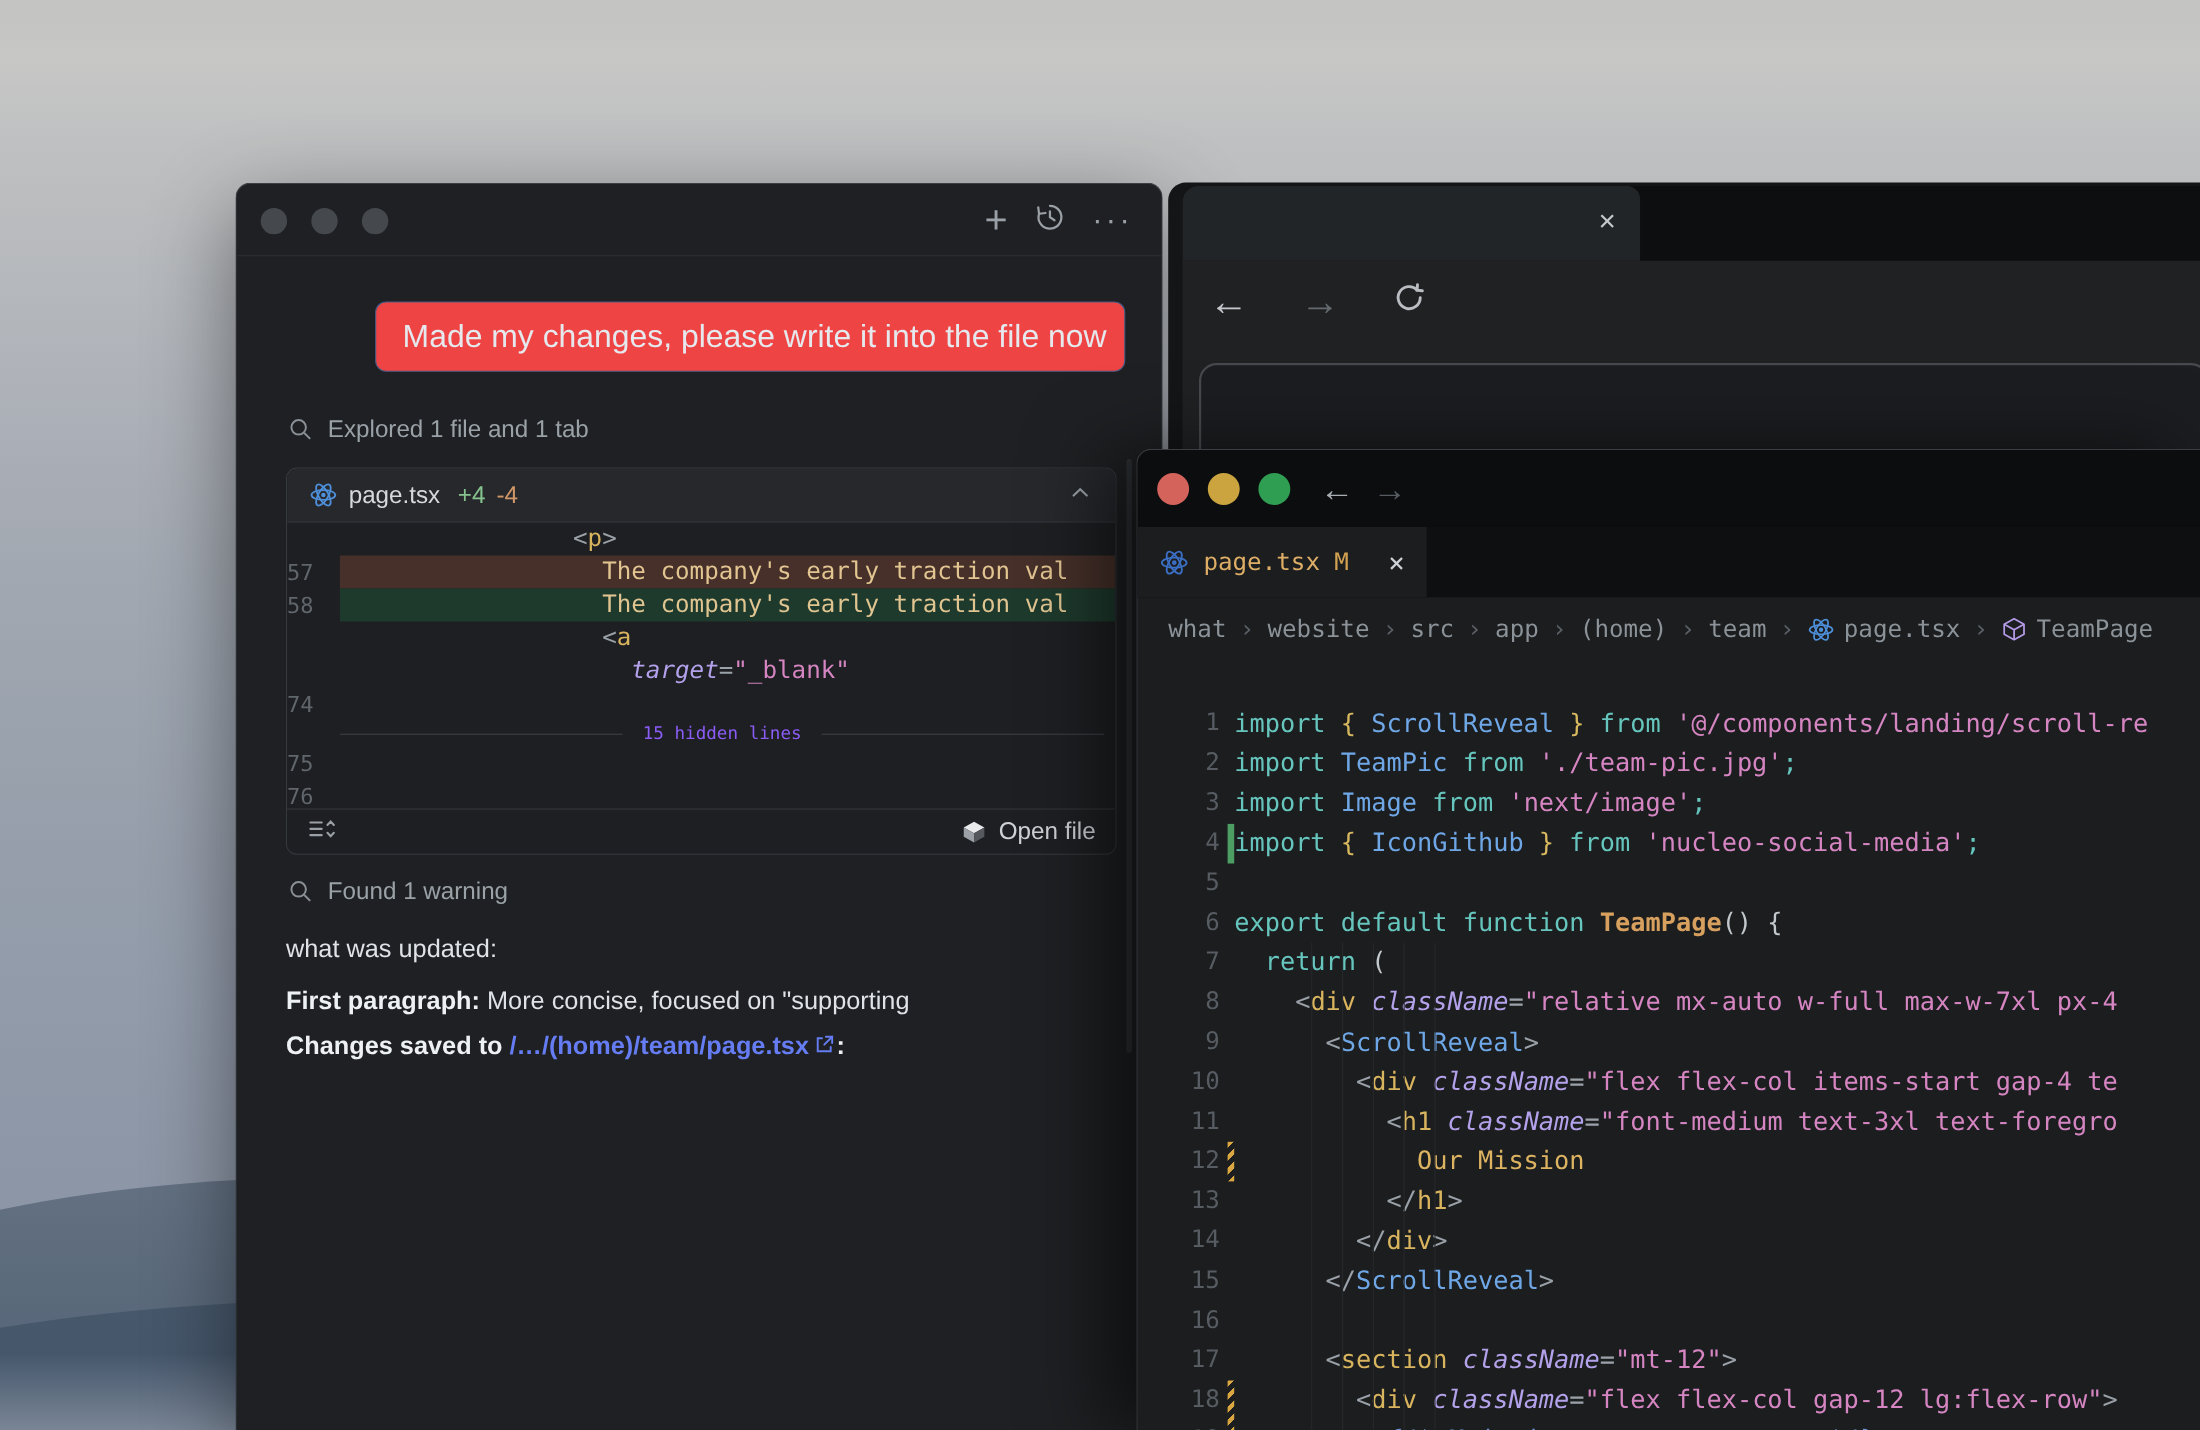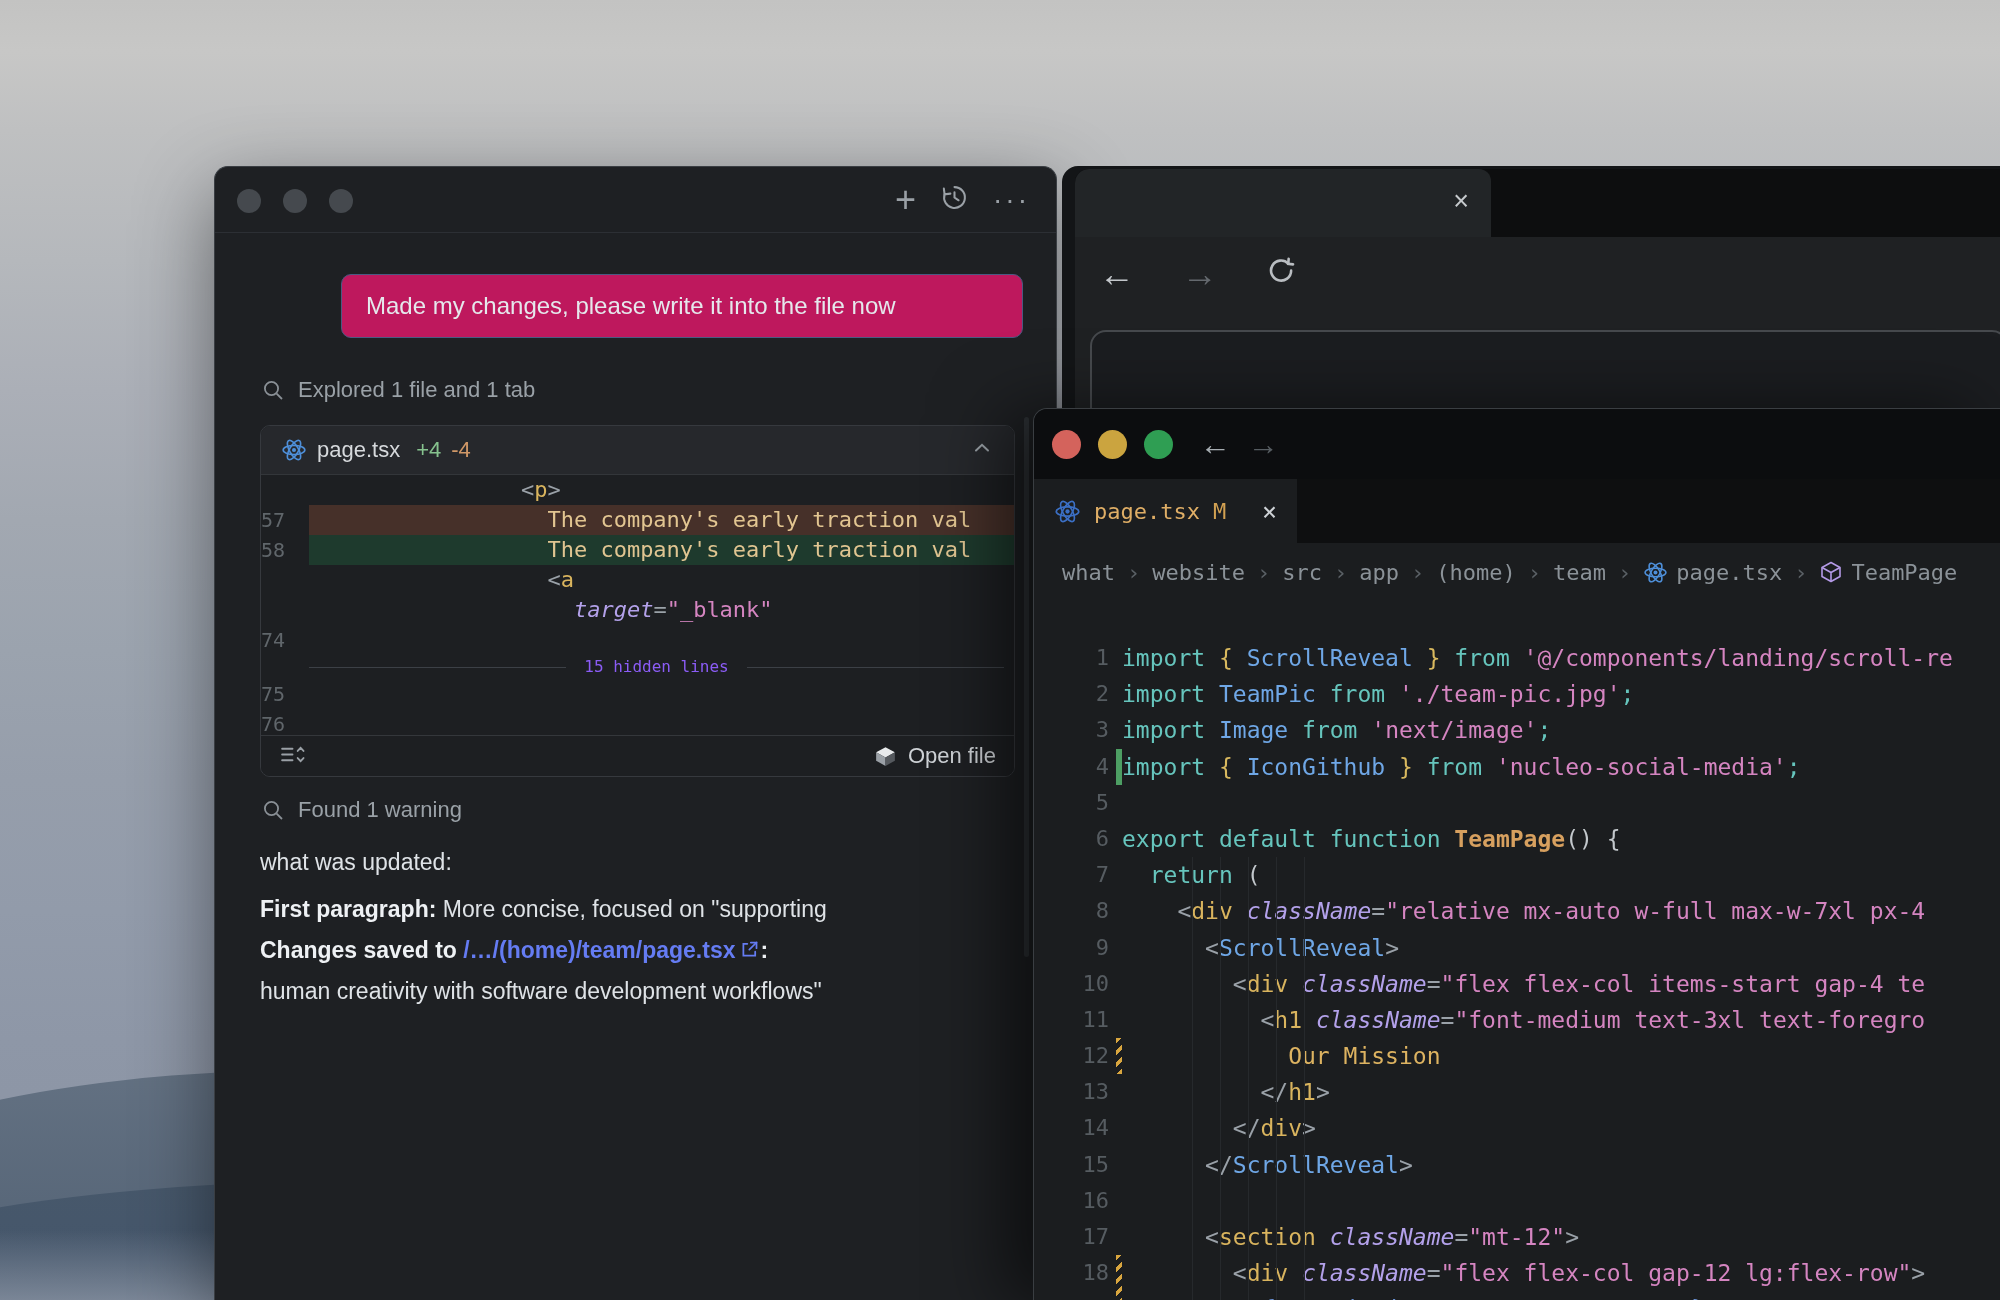--- a/index.html
+++ b/index.html
@@ -24,23 +24,23 @@
   }
   .chat-titlebar{height:65px;border-bottom:1px solid #2c2f34;position:relative;}
   .traffic{position:absolute;left:22px;top:22px;display:flex;gap:22px;}
   .traffic .dot{width:24px;height:24px;border-radius:50%;background:#45494e;}
   .chat-actions{position:absolute;right:26px;top:0;height:65px;display:flex;align-items:center;gap:24px;color:#9aa0a6;}
   .plus-glyph{font-size:36px;font-weight:300;line-height:1;}
   .dots-glyph{font-size:28px;letter-spacing:3px;line-height:1;}
 
   .bubble{
     position:absolute;left:126px;top:107px;width:682px;height:64px;
-    background:#be185d;border:1px solid #4a5a82;border-radius:10px;
+    background:#ef4444;border:1px solid #4a5a82;border-radius:10px;
     display:flex;align-items:center;padding:0 24px;box-sizing:border-box;
-    color:#e5e8ec;font-size:24px;white-space:nowrap;
+    color:#e5e8ec;font-size:29px;white-space:nowrap;
   }
   .status-row{position:absolute;left:46px;display:flex;align-items:center;gap:13px;color:#9aa1a7;font-size:22px;white-space:nowrap;}
   #explored{top:210px;}
   #warning{top:630px;}
 
   .chat-scrollbar{position:absolute;right:27px;top:250px;width:5px;height:540px;background:#2e3236;border-radius:3px;}
 
   
   .diff-card{
     position:absolute;left:45px;top:258px;width:755px;height:352px;
@@ -250,21 +250,20 @@
     <div class="msg-line para2">
       <b>First paragraph:</b><span> More concise, focused on "supporting</span>
     </div>
     <div class="msg-line">
       <b>Changes saved to </b><a class="link"><span>/…/(home)/team/page.tsx</span><svg viewBox="0 0 24 24" width="21" height="21" fill="none" stroke="#657cf3" stroke-width="2" stroke-linecap="round">
             <path d="M9.5 5.5 H5 V19 H18.5 V14.5"></path>
             <path d="M13.5 4 H20 V10.5"></path>
             <path d="M20 4 L11.8 12.2"></path>
           </svg></a><b>:</b>
     </div>
-    <div class="msg-line"><span>human creativity with software development workflows"</span></div>
   </div>
 
   <div class="chat-scrollbar"></div>
 </div>
 
 <div class="window browser-window">
   <div class="browser-inner">
     <div class="b-header">
       <div class="b-tab">
         <span class="tab-close">×</span>

